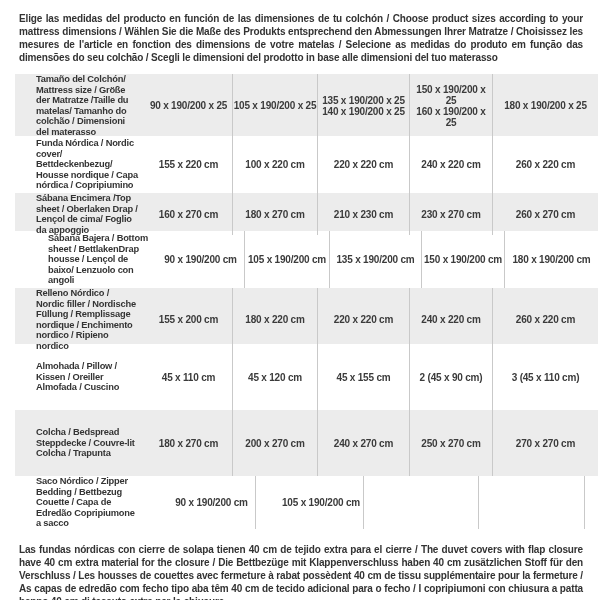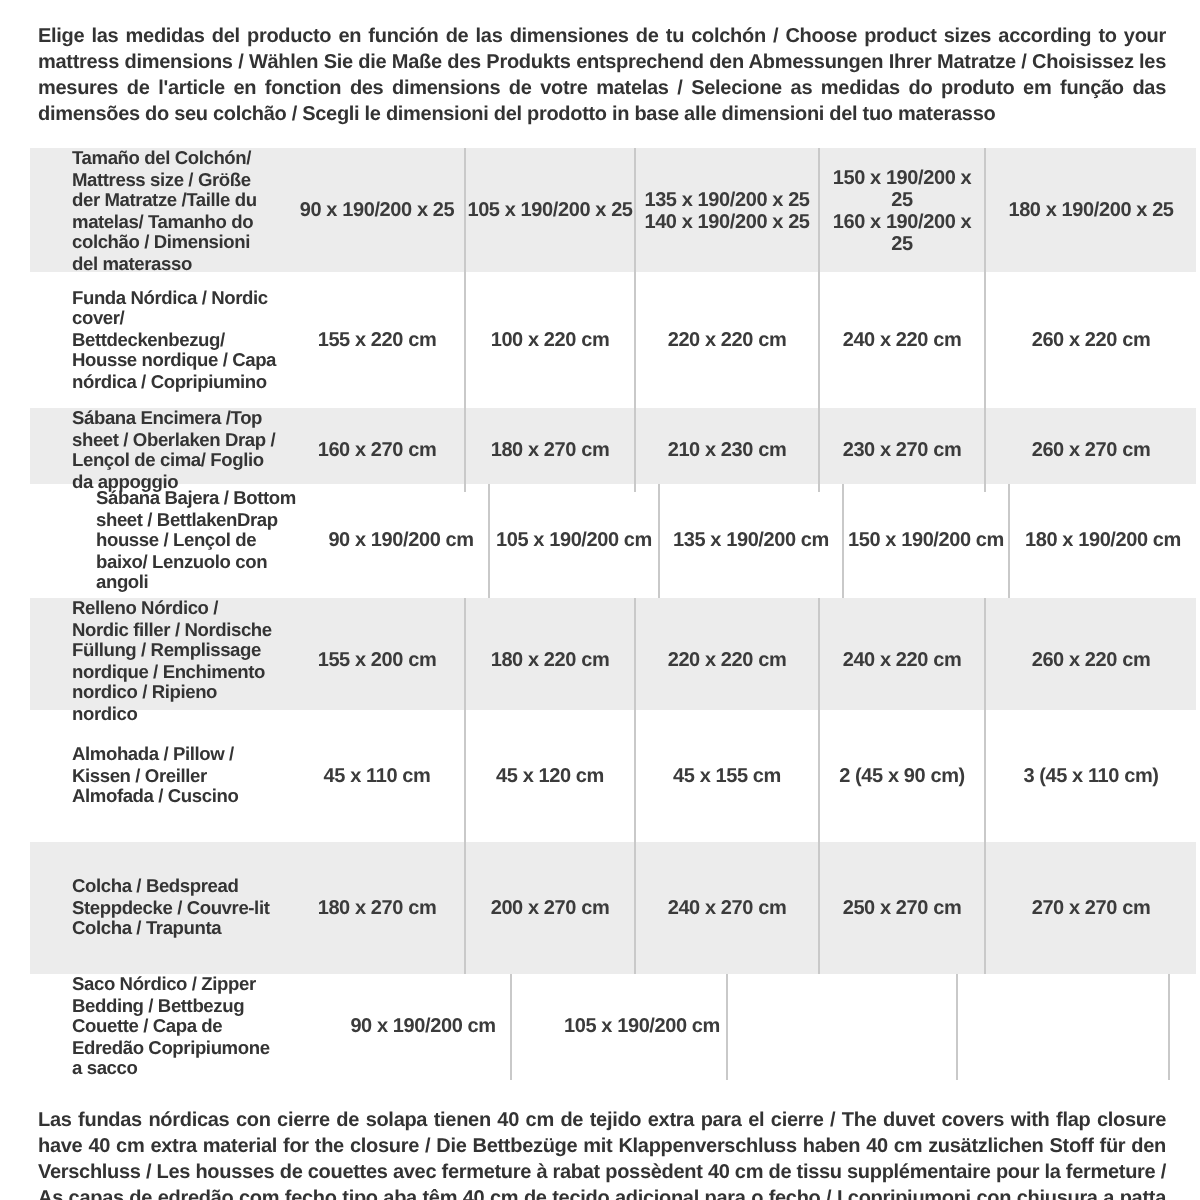--- a/index.html
+++ b/index.html
@@ -25,21 +25,21 @@
     display:block;
   }
   .t-row{
     display:grid;
     grid-template-columns:130px 88px 85px 92px 83px 1fr;
     align-items:center;
   }
   .t-row:nth-child(odd){ background:#ececec; }
   .t-row:nth-child(even){ background:#ffffff; }
   .t-row:nth-child(1){ height:62px; }
-  .t-row:nth-child(2){ height:68px; }
+  .t-row:nth-child(2){ height:57px; }
   .t-row:nth-child(3){ height:38px; }
   .t-row:nth-child(4){ height:57px;margin-left:12px; }
   .t-row:nth-child(5){ height:56px; }
   .t-row:nth-child(6){ height:66px; }
   .t-row:nth-child(7){ height:66px; }
   .t-row:nth-child(8){ height:52px;gap:23px; }
   .cell{
     height:100%;
     display:flex;
     align-items:center;

